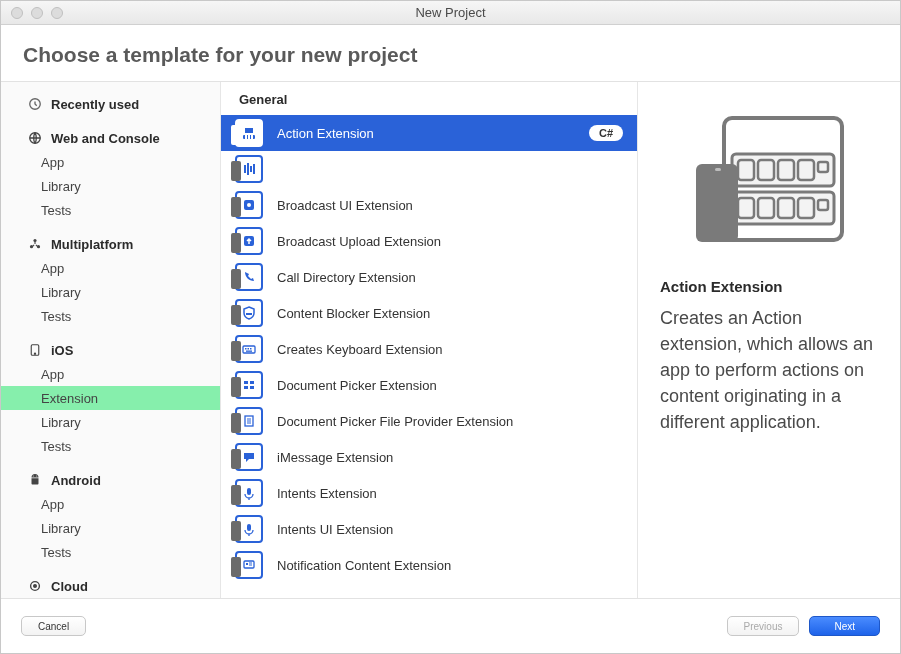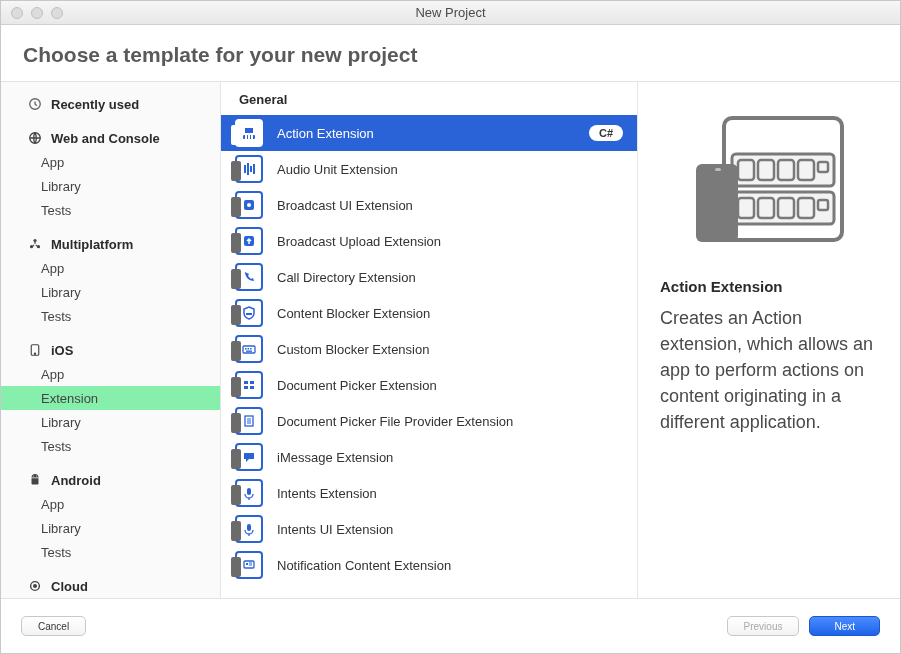--- a/index.html
+++ b/index.html
@@ -182,21 +182,20 @@
           </div>
           <div class="tpl-label">Action Extension</div>
           <span class="badge">C#</span>
         </div>
         <div class="tpl-row">
           <div class="tpl-icon">
             <svg viewBox="0 0 14 14" style="color:#2a62d8">
               <path d="M3 3v8M6 1v12M9 4v6M12 2v10" stroke="currentColor" stroke-width="2"></path>
             </svg>
           </div>
-          <div class="tpl-label">Audio Unit Extension</div>
         </div>
         <div class="tpl-row">
           <div class="tpl-icon">
             <svg viewBox="0 0 14 14" style="color:#2a62d8">
               <rect x="2" y="2" width="10" height="10" rx="2" fill="currentColor"></rect>
               <circle cx="7" cy="7" r="2" fill="#fff"></circle>
             </svg>
           </div>
           <div class="tpl-label">Broadcast UI Extension</div>
         </div>
@@ -229,21 +228,21 @@
         <div class="tpl-row">
           <div class="tpl-icon">
             <svg viewBox="0 0 14 14" style="color:#2a62d8">
               <rect x="1" y="4" width="12" height="7" rx="1" fill="none" stroke="currentColor" stroke-width="1.3"></rect>
               <rect x="3" y="6" width="1.5" height="1.5" fill="currentColor"></rect>
               <rect x="5.5" y="6" width="1.5" height="1.5" fill="currentColor"></rect>
               <rect x="8" y="6" width="1.5" height="1.5" fill="currentColor"></rect>
               <rect x="4" y="8.5" width="6" height="1.3" fill="currentColor"></rect>
             </svg>
           </div>
-          <div class="tpl-label">Custom Blocker Extension</div>
+          <div class="tpl-label">Creates Keyboard Extension</div>
         </div>
         <div class="tpl-row">
           <div class="tpl-icon">
             <svg viewBox="0 0 14 14" style="color:#2a62d8">
               <rect x="2" y="3" width="4" height="3" fill="currentColor"></rect>
               <rect x="8" y="3" width="4" height="3" fill="currentColor"></rect>
               <rect x="2" y="8" width="4" height="3" fill="currentColor"></rect>
               <rect x="8" y="8" width="4" height="3" fill="currentColor"></rect>
             </svg>
           </div>

